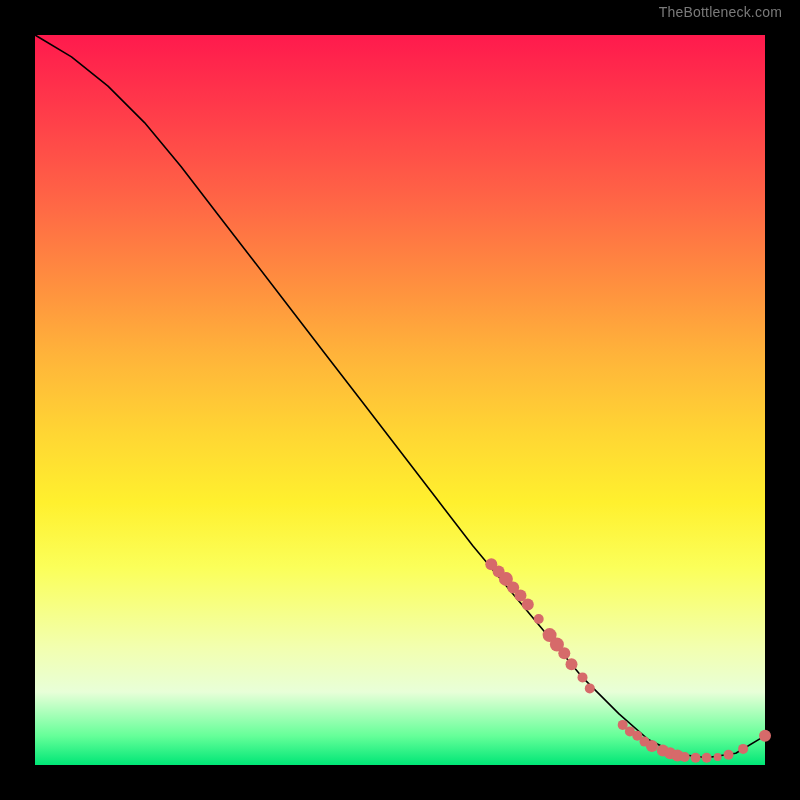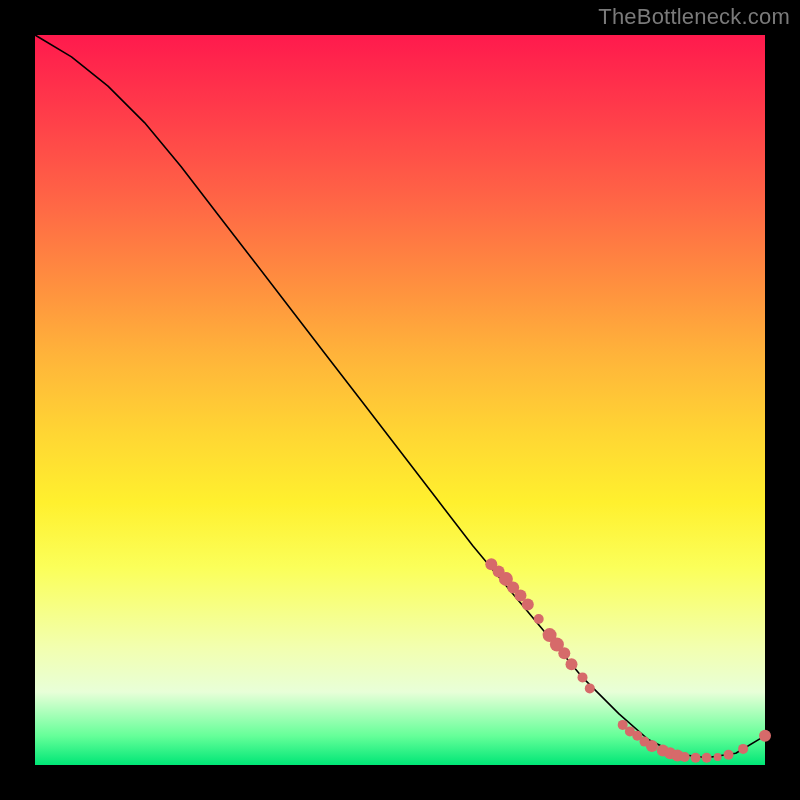--- a/index.html
+++ b/index.html
@@ -13,23 +13,23 @@
   }
   .frame {
     position: relative;
     width: 800px;
     height: 800px;
     background: #000;
   }
   .attribution {
     position: absolute;
     top: 4px;
-    right: 10px;
+    right: 18px;
     color: #7a7a7a;
-    font-size: 22px;
+    font-size: 14px;
     font-weight: 400;
     letter-spacing: 0.2px;
   }
   .plot-area {
     position: absolute;
     left: 35px;
     top: 35px;
     width: 730px;
     height: 730px;
     

